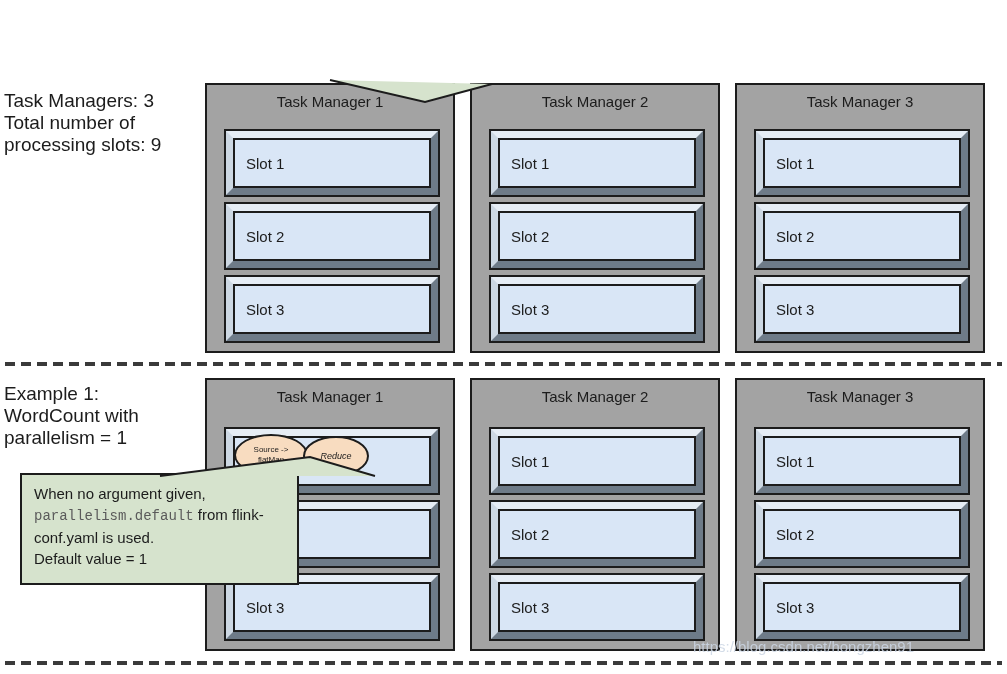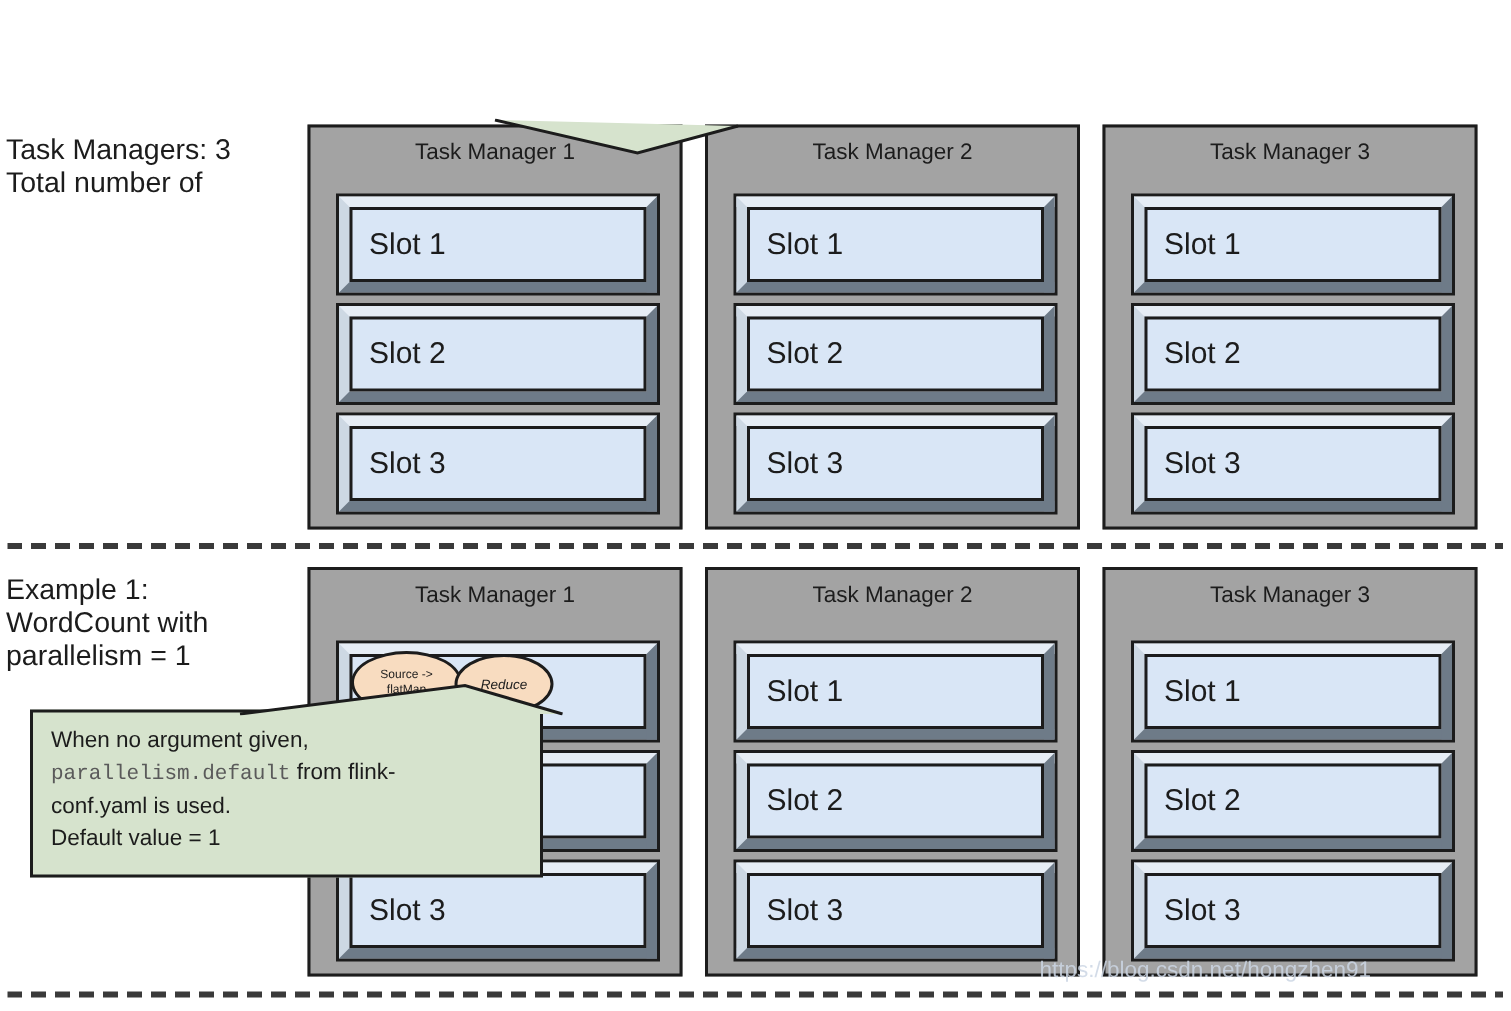--- a/index.html
+++ b/index.html
@@ -21,21 +21,21 @@
     background:#d6e3cd;
     border:2px solid #1c1c1c;
     box-sizing:border-box;
     z-index:5;
   }
   .callout-top { left:233px; top:8px; width:612px; height:74px; padding:7px 10px 0 10px; }
   .callout-top .t1 { font-weight:bold; font-size:15px; line-height:20px; }
   .callout-top .t2 { font-family:"Liberation Mono", monospace; font-size:14px; line-height:22px; color:#5a5a5a; }
   .callout-top .t3 { font-size:15px; line-height:20px; }
 
-  .callout-example { left:20px; top:473px; width:342px; height:112px; padding:8px 10px 0 12px; z-index:6; }
+  .callout-example { left:20px; top:473px; width:279px; height:112px; padding:8px 10px 0 12px; z-index:6; }
   .callout-example .ln { font-size:15px; line-height:21px; }
   .callout-example .code { font-family:"Liberation Mono", monospace; font-size:14px; color:#5a5a5a; }
 
   .tail { position:absolute; z-index:7; }
   .tail-top { left:320px; top:79px; }
   .tail-example { left:150px; top:453px; }
 
   
   .side-label {
     position:absolute;
@@ -76,21 +76,21 @@
     width:100%; height:100%; box-sizing:border-box;
     border:7px solid;
     border-color:#e6edf5 #6e7b88 #6e7b88 #cdd8e3;
   }
   .slot-inner {
     width:100%; height:100%; box-sizing:border-box;
     border:2px solid #1c1c1c;
     background:#d9e6f6;
     display:flex; align-items:center;
     padding-left:11px;
-    font-size:20px;
+    font-size:15px;
   }
 
   
   .op {
     position:absolute;
     background:#f8dcc0;
     border:2px solid #1c1c1c;
     border-radius:50%;
     box-sizing:border-box;
     display:flex; flex-direction:column;
@@ -129,20 +129,21 @@
 
 <div class="stage">
 
   <svg class="tail tail-top" width="180" height="28" viewBox="0 0 180 28">
     <path d="M10 1 L105 23 L172 5" fill="#d6e3cd" stroke="#1c1c1c" stroke-width="2"></path>
   </svg>
 
   <div class="side-label side-label-1">
     <div>Task Managers: 3</div>
     <div>Total number of</div>
+    <div>processing slots: 9</div>
   </div>
   <div class="side-label side-label-2">
     <div>Example 1:</div>
     <div>WordCount with</div>
     <div>parallelism = 1</div>
   </div>
 
   <div class="tm tm-row1 tm-a">
     <div class="tm-title">Task Manager 1</div>
     <div class="slot slot-1">

